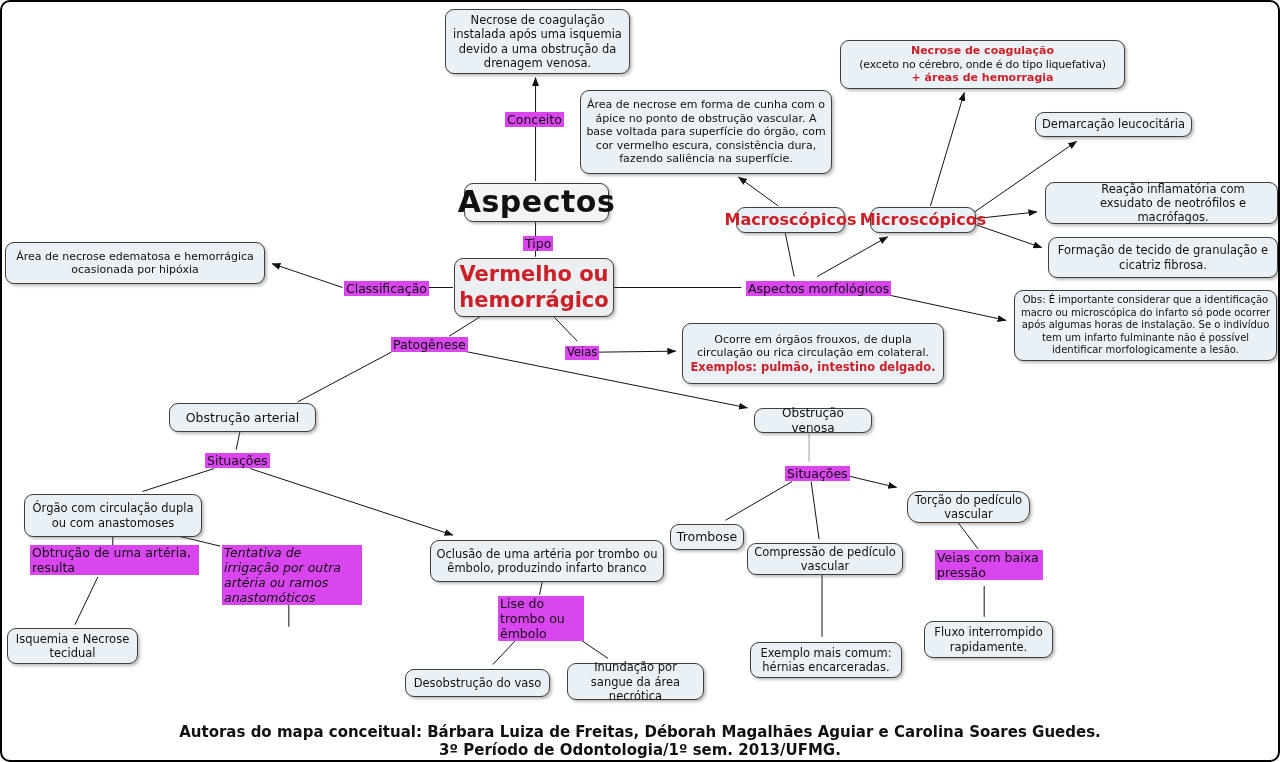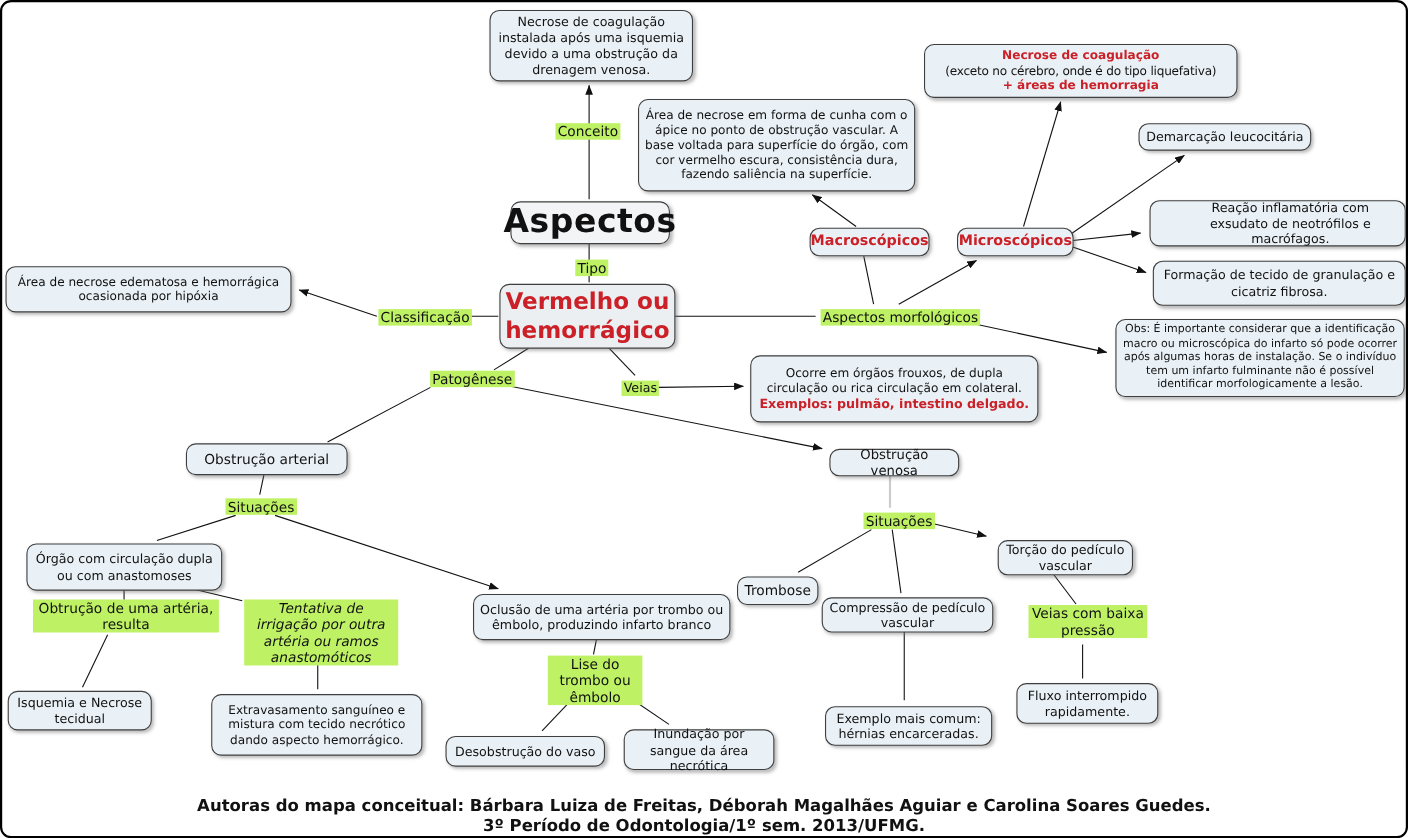--- a/index.html
+++ b/index.html
@@ -4,25 +4,25 @@
 <style>
   html,body{margin:0;padding:0;background:#fff;}
   #map{position:relative;width:1280px;height:762px;background:#ffffff;
        border:2px solid #000;border-radius:10px;box-sizing:border-box;overflow:hidden;
        font-family:"DejaVu Sans","Liberation Sans",sans-serif;color:#111;}
   #edges{position:absolute;left:0;top:0;width:100%;height:100%;}
   .node{position:absolute;background:#eaf1f6;border:1px solid #3f3f3f;border-radius:9px;
         box-shadow:2px 2px 3px rgba(110,110,110,.45);
         display:flex;align-items:center;justify-content:center;flex-direction:column;
         text-align:center;font-size:11.5px;line-height:1.22;padding:3px 5px;box-sizing:border-box;}
-  .label{position:absolute;background:#bef264;font-size:12.5px;line-height:1.2;text-align:center;padding:0 2px;}
+  .label{position:absolute;background:#d946ef;font-size:12.5px;line-height:1.2;text-align:left;padding:0 2px;}
   .red{color:#cb2027;font-weight:bold;}
   #title-node{font-size:30px;font-weight:bold;background:#f2f4f5;letter-spacing:.5px;}
   #vermelho-node{font-size:21px;font-weight:bold;color:#cb2027;background:#eceff1;}
-  .cat{font-weight:bold;color:#cb2027;font-size:13px;text-align:right;}
+  .cat{font-weight:bold;color:#cb2027;font-size:16px;text-align:right;}
   .small{font-size:10px;line-height:1.25;}
   .footer-line{position:absolute;left:0;width:100%;text-align:center;font-weight:bold;font-size:15px;}
 </style>
 </head>
 <body>
 
 <div id="map">
 
   <svg id="edges" viewBox="0 0 1280 762">
     <defs>
@@ -103,33 +103,32 @@
   <div class="node cat" style="left:868px;top:205px;width:106px;height:26px;">Microscópicos</div>
 
   <div class="node" style="left:167px;top:401px;width:147px;height:29px;font-size:12.5px;">Obstrução arterial</div>
 
   <div class="node" style="left:752px;top:406px;width:118px;height:25px;font-size:12px;">Obstrução venosa</div>
 
   <div class="node" style="left:22px;top:492px;width:178px;height:43px;">Órgão com circulação dupla ou com anastomoses</div>
 
   <div class="node" style="left:5px;top:626px;width:131px;height:36px;">Isquemia e Necrose tecidual</div>
 
-  <div class="node" style="left:190px;top:629px;width:192px;height:56px;font-size:11px;">Extravasamento sanguíneo e mistura com tecido necrótico dando aspecto hemorrágico.</div>
 
   <div class="node" style="left:428px;top:538px;width:234px;height:42px;">Oclusão de uma artéria por trombo ou êmbolo, produzindo infarto branco</div>
 
   <div class="node" style="left:403px;top:667px;width:145px;height:28px;">Desobstrução do vaso</div>
 
   <div class="node" style="left:565px;top:661px;width:137px;height:37px;">Inundação por sangue da área necrótica</div>
 
   <div class="node" style="left:668px;top:522px;width:74px;height:26px;font-size:12.5px;">Trombose</div>
 
   <div class="node" style="left:745px;top:541px;width:156px;height:32px;">Compressão de pedículo vascular</div>
 
-  <div class="node" style="left:905px;top:489px;width:123px;height:32px;">Torção do pedículo vascular</div>
+  <div class="node" style="left:905px;top:489px;width:123px;height:32px;border-radius:12px;">Torção do pedículo vascular</div>
 
   <div class="node" style="left:922px;top:619px;width:129px;height:37px;">Fluxo interrompido rapidamente.</div>
 
   <div class="node" style="left:748px;top:640px;width:152px;height:36px;">Exemplo mais comum: hérnias encarceradas.</div>
 
   <div class="label" style="left:503px;top:110px;">Conceito</div>
   <div class="label" style="left:521px;top:234px;">Tipo</div>
   <div class="label" style="left:342px;top:279px;">Classificação</div>
   <div class="label" style="left:744px;top:279px;">Aspectos morfológicos</div>
   <div class="label" style="left:389px;top:335px;">Patogênese</div>

